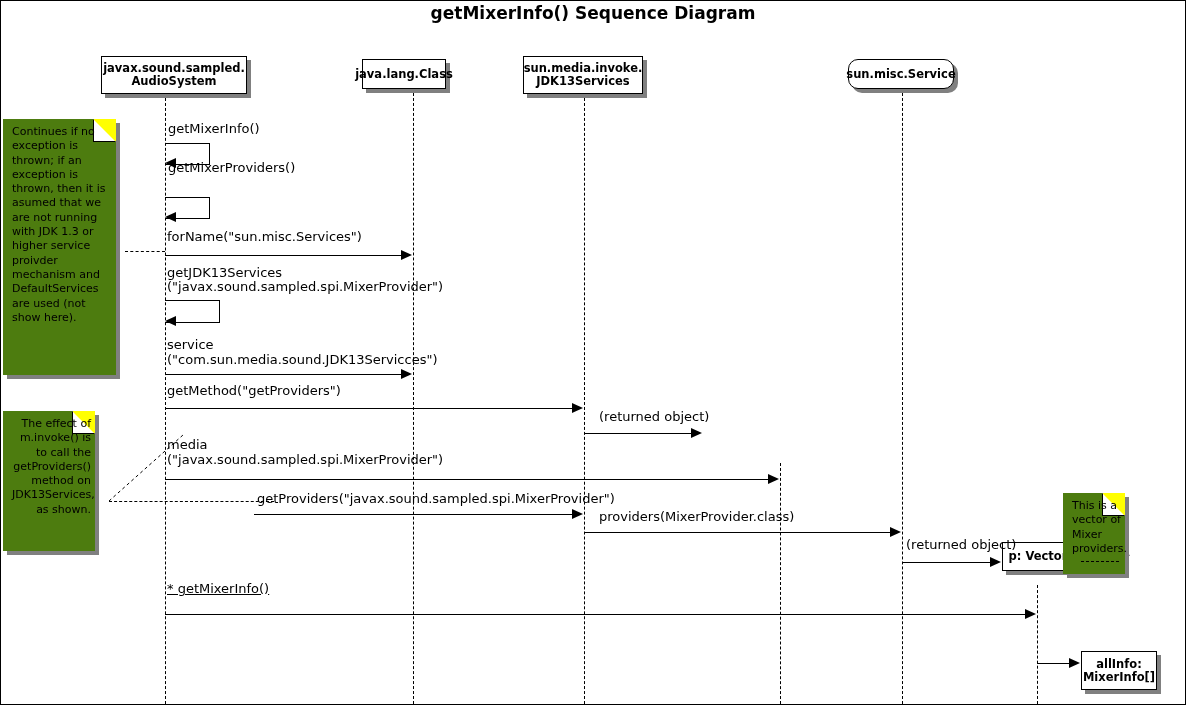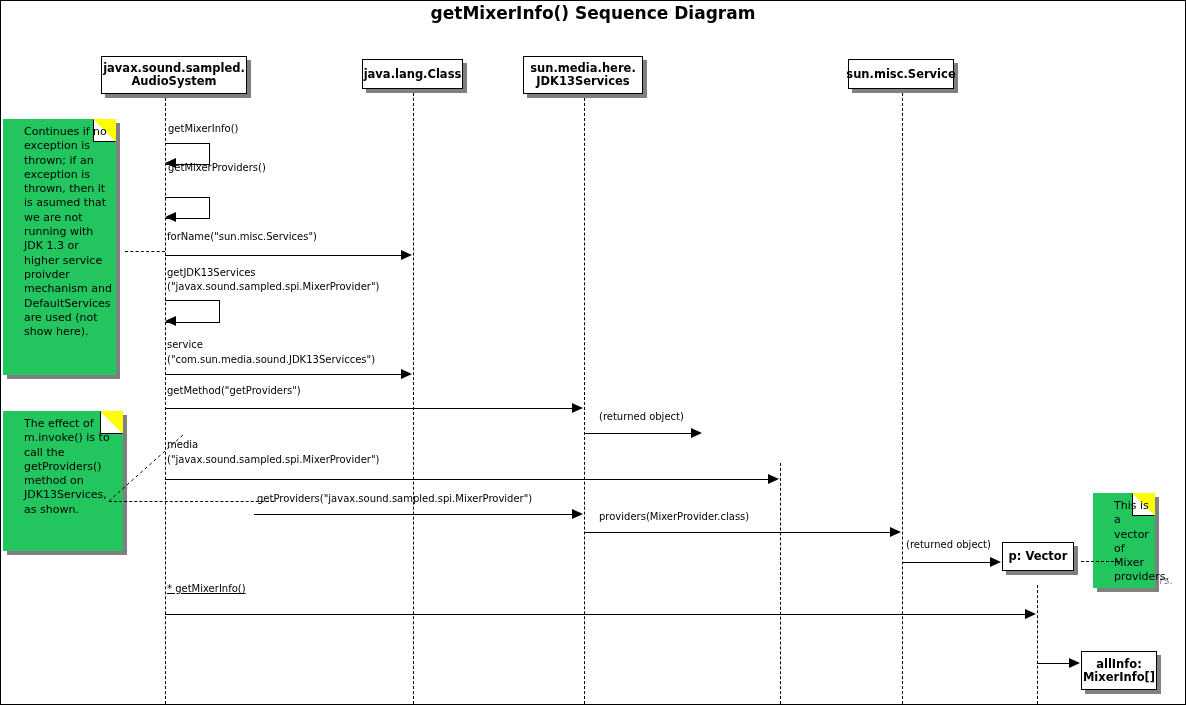--- a/index.html
+++ b/index.html
@@ -38,44 +38,44 @@
     line-height:13px;box-sizing:border-box;
   }
 
   
   .lifeline{
     position:absolute;width:0;border-left:1px dashed #000;
   }
 
   
   .msg-label{
-    position:absolute;font-size:10px;line-height:13px;white-space:nowrap;
+    position:absolute;font-size:13px;line-height:13px;white-space:nowrap;
   }
   .arrow-line{
     position:absolute;height:0;border-top:1.4px solid #000;
   }
   .arrow-head{
     position:absolute;width:0;height:0;
     border-top:5px solid transparent;border-bottom:5px solid transparent;
   }
   .arrow-head.right{border-left:11px solid #000;}
   .arrow-head.left{border-right:11px solid #000;}
 
   
   .selfcall{
     position:absolute;border:1.4px solid #000;border-left:none;
     background:transparent;
   }
 
   
   .note{
-    position:absolute;background:#22c55e;
+    position:absolute;background:#4d7c0f;
     font-size:11px;line-height:14.3px;color:#000;
     box-sizing:border-box;
-    padding:6px 4px 4px 21px;
+    padding:6px 4px 4px 9px;
     filter:drop-shadow(4px 4px 0 #808080);
   }
   .note .note-body{position:relative;z-index:2;}
   .note-corner{
     position:absolute;top:0;right:0;width:22px;height:22px;
     background:#ffffff;
     border-left:1px solid #000;border-bottom:1px solid #000;
     clip-path:polygon(0 0,100% 100%,0 100%);
     z-index:1;
   }
@@ -95,34 +95,34 @@
 
   <div class="title">getMixerInfo() Sequence Diagram</div>
 
   <div class="participant" style="left:100px;top:55px;width:146px;height:38px;">
     <div>
       <span>javax.sound.sampled.</span>
       <span>AudioSystem</span>
     </div>
   </div>
 
-  <div class="participant" style="left:361px;top:58px;width:101px;height:30px;">
+  <div class="participant" style="left:361px;top:58px;width:84px;height:30px;">
     <div>
       <span>java.lang.Class</span>
     </div>
   </div>
 
   <div class="participant" style="left:522px;top:55px;width:120px;height:38px;">
     <div>
-      <span>sun.media.here.</span>
+      <span>sun.media.invoke.</span>
       <span>JDK13Services</span>
     </div>
   </div>
 
-  <div class="participant" style="left:847px;top:58px;width:106px;height:30px;">
+  <div class="participant" style="left:847px;top:58px;width:106px;height:30px;border-radius:10px;">
     <div>
       <span>sun.misc.Service</span>
     </div>
   </div>
 
   <div class="lifeline" style="left:164px;top:97px;height:606px;"></div>
   <div class="lifeline" style="left:412px;top:92px;height:611px;"></div>
   <div class="lifeline" style="left:583px;top:97px;height:606px;"></div>
   <div class="lifeline" style="left:901px;top:92px;height:611px;"></div>
   <div class="lifeline" style="left:779px;top:462px;height:241px;"></div>
@@ -197,30 +197,30 @@
   <div class="arrow-line" style="left:1036px;top:662px;width:32px;"></div>
   <div class="arrow-head right" style="left:1068px;top:657px;"></div>
 
   <div class="note" style="left:2px;top:118px;width:113px;height:256px;">
     <div class="note-fold"></div>
     <div class="note-corner"></div>
     <div class="note-body">Continues if no exception is thrown; if an exception is thrown, then it is asumed that we are not running with JDK 1.3 or higher service proivder mechanism and DefaultServices are used (not show here).</div>
   </div>
   <div class="connector" style="left:124px;top:250px;width:40px;"></div>
 
-  <div class="note" style="left:2px;top:410px;width:120px;height:140px;">
+  <div class="note" style="left:2px;top:410px;width:92px;height:140px;text-align:right;">
     <div class="note-fold"></div>
     <div class="note-corner"></div>
     <div class="note-body">The effect of m.invoke() is to call the getProviders() method on JDK13Services, as shown.</div>
   </div>
   <div class="connector" style="left:108px;top:500px;width:165px;"></div>
   <svg class="connector-diag" style="left:106px;top:432px;width:80px;height:70px;" width="80" height="70">
     <line x1="2" y1="68" x2="76" y2="2" stroke="#000" stroke-width="1" stroke-dasharray="3,3"></line>
   </svg>
 
-  <div class="note" style="left:1092px;top:492px;width:62px;height:95px;">
+  <div class="note" style="left:1062px;top:492px;width:62px;height:81px;">
     <div class="note-fold"></div>
     <div class="note-corner"></div>
     <div class="note-body">This is a vector of Mixer providers.</div>
   </div>
   <div class="connector" style="left:1080px;top:560px;width:38px;"></div>
 
 </div>
 
 </body></html>

